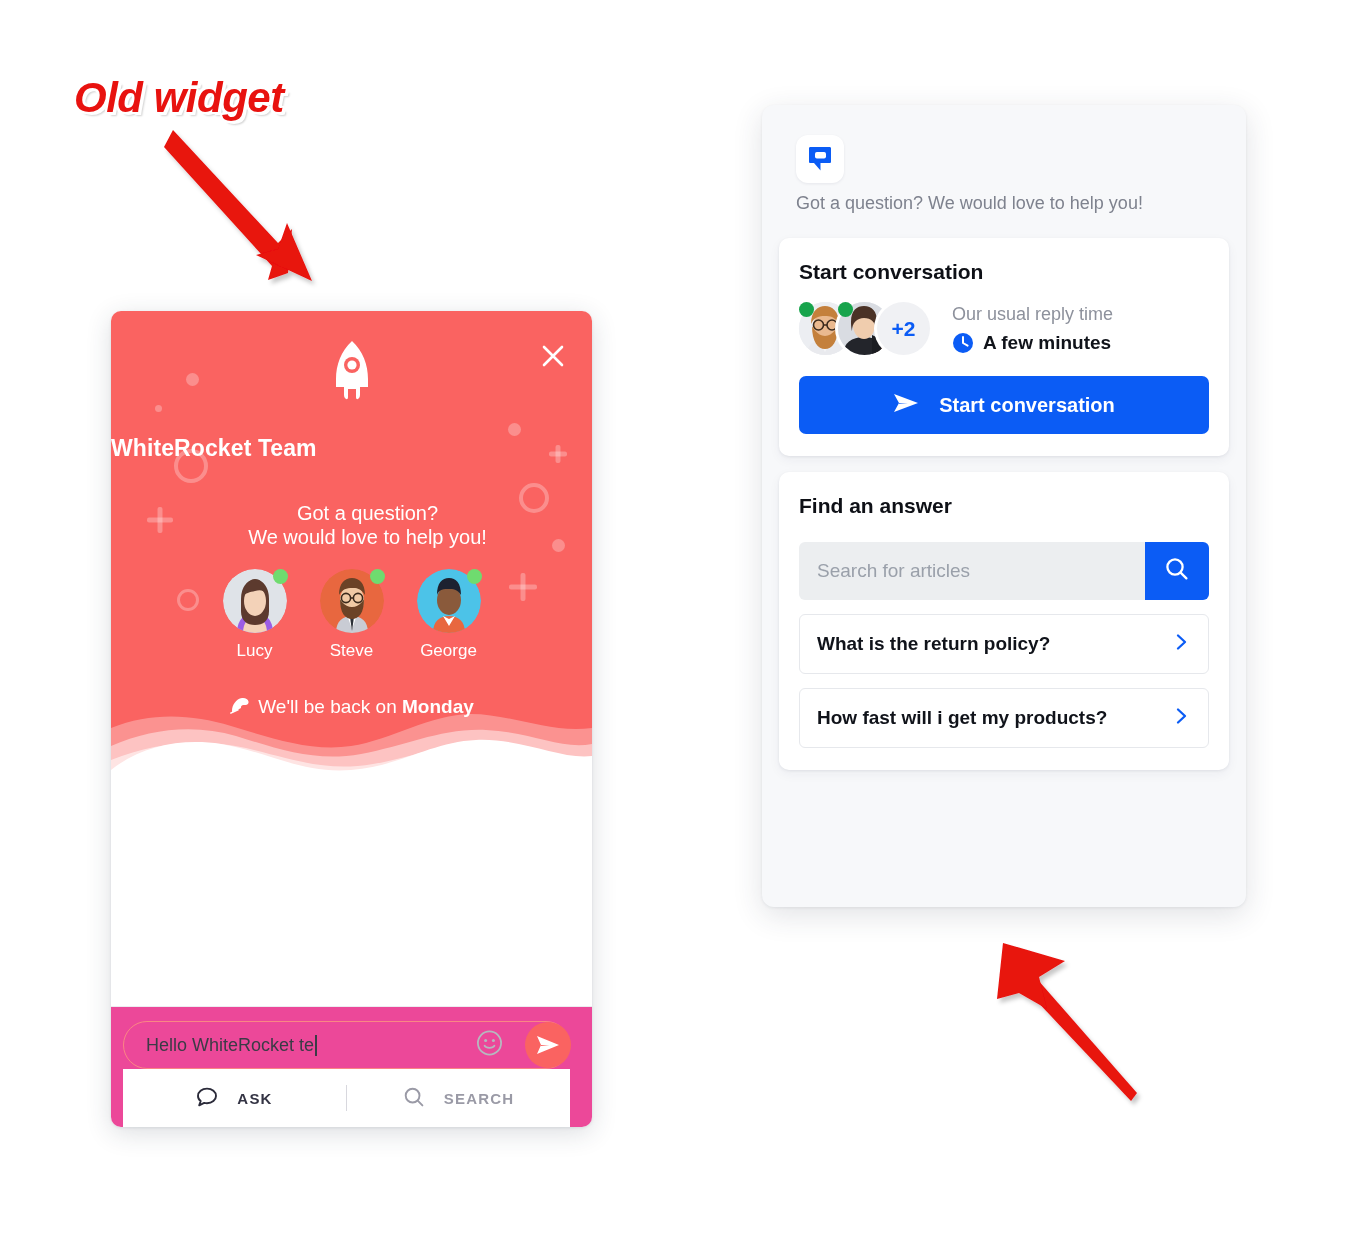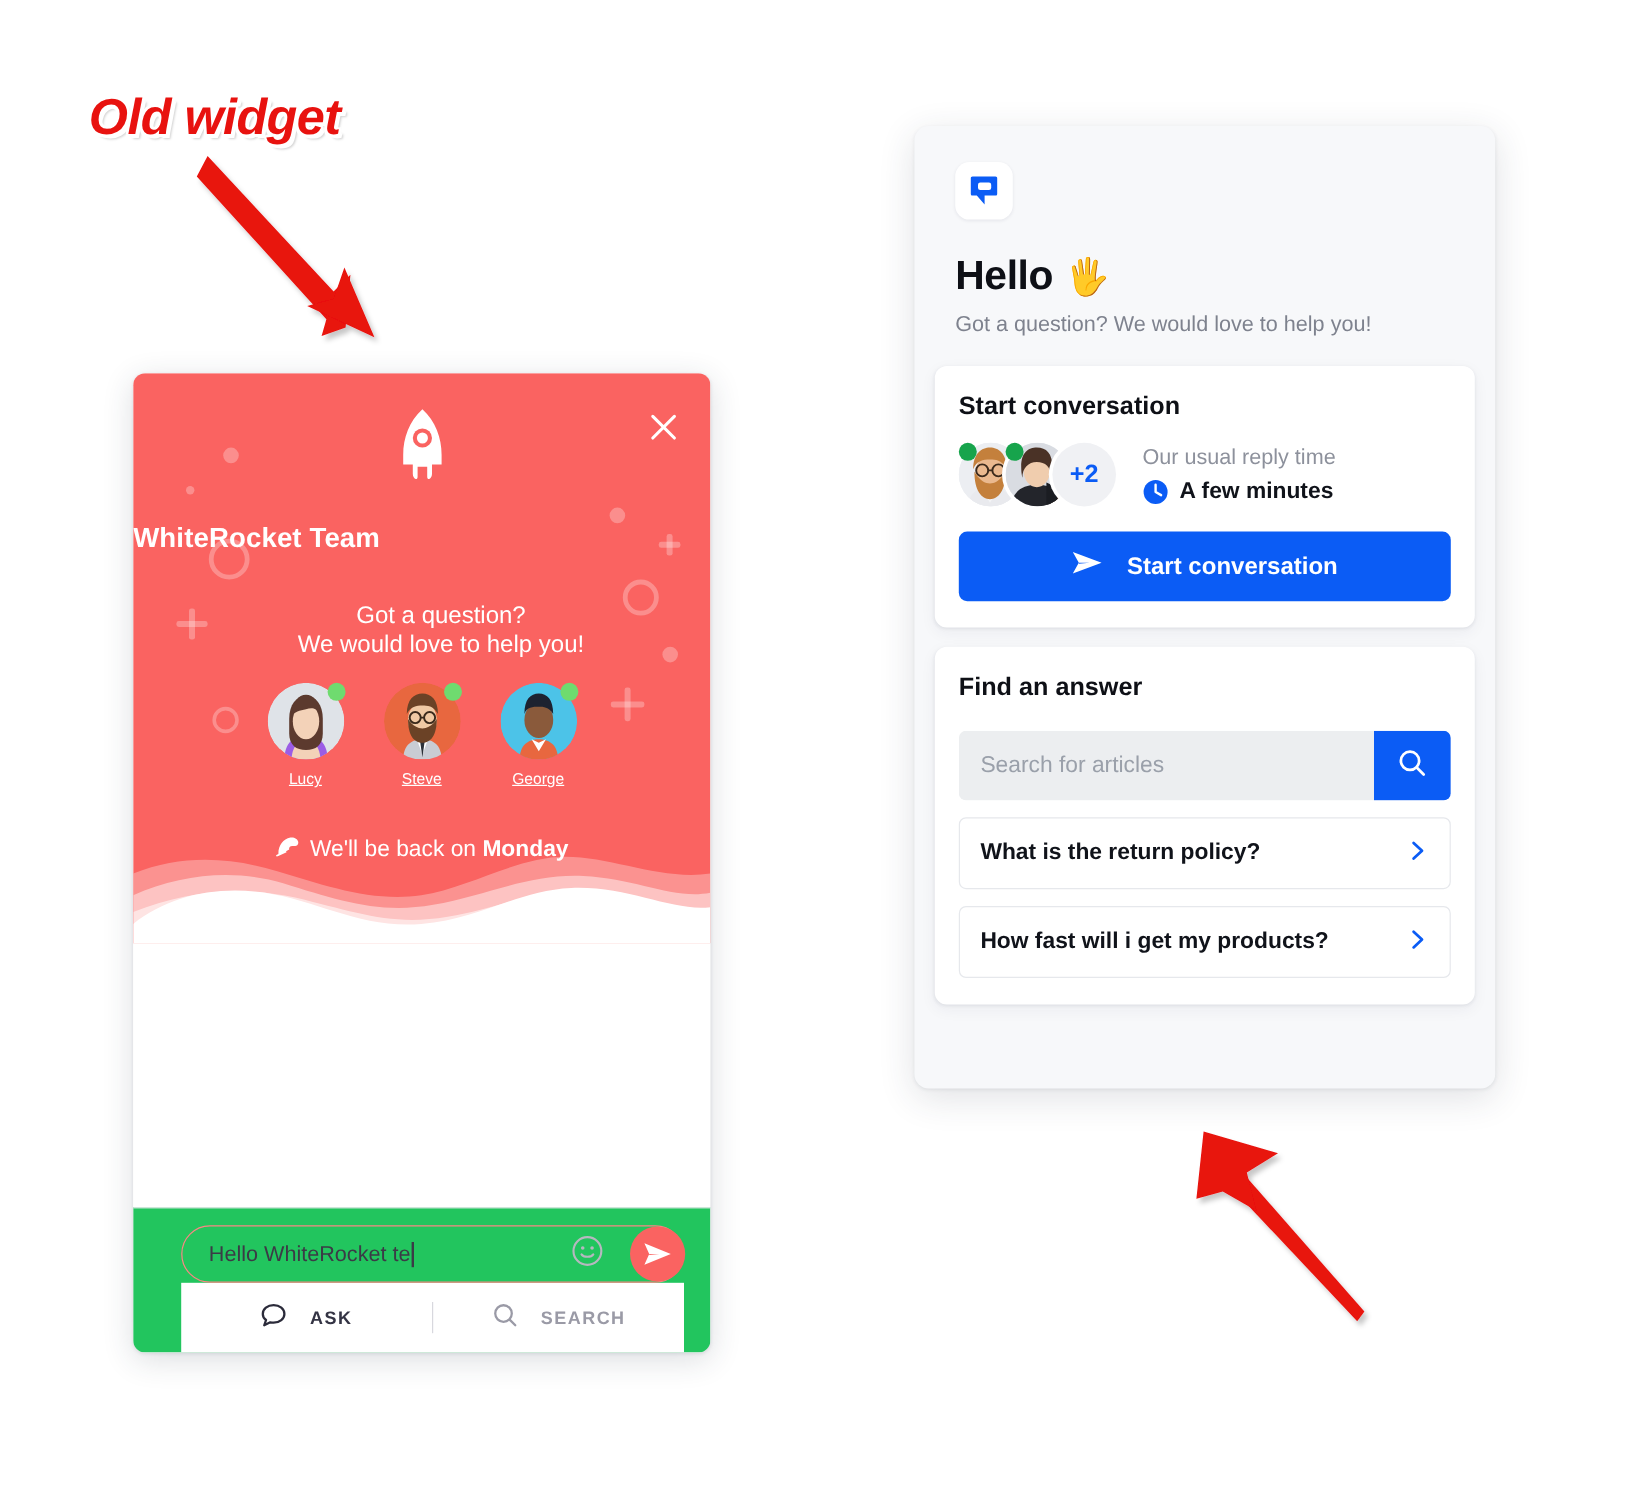--- a/index.html
+++ b/index.html
@@ -83,34 +83,34 @@
   }
   .agent { width: 64px; text-align:center; }
   .agent .av-wrap { position: relative; width:64px; height:64px; margin: 0 auto; }
   .agent .av {
     width:64px; height:64px; border-radius:50%; overflow:hidden; position:relative;
   }
   .agent .online {
     position:absolute; right:-1px; top:0px;
     width:15px; height:15px; border-radius:50%; background:#6fdb6f;
   }
-  .agent .nm { margin-top: 8px; color:#fff; font-size: 13px; text-decoration: underline; }
+  .agent .nm { margin-top: 8px; color:#fff; font-size: 17px; }
   .backon {
     position: absolute; left:0; right:0; top: 384px;
     text-align:center; color:#fff; font-size:19px; z-index:3;
     display:flex; align-items:center; justify-content:center; gap:8px;
   }
   .backon b { font-weight: bold; }
   .waves { position:absolute; left:0; right:0; bottom:-2px; height: 90px; z-index:2; }
 
   .old-body { flex: 1 1 auto; background:#fff; }
   .old-input-area {
     border-top: 1px solid #ececf0;
-    padding: 14px 22px 0 40px;
-    background: #22c55e;
+    padding: 14px 22px 0 12px;
+    background: #ec4899;
   }
   .msg-box {
     position: relative;
     height: 48px;
     border: 1.6px solid #fa8684;
     border-radius: 24px;
     display:flex; align-items:center;
     padding: 0 66px 0 22px;
   }
   .msg-text { font-size: 18px; color: #3b3b46; white-space: nowrap; }
@@ -414,24 +414,20 @@
 
   <div id="new-widget">
     <div class="nw-scroll">
 
       <div class="nw-head">
         <div class="hc-logo-tile">
           <svg width="30" height="30" viewBox="0 0 30 30">
             <path fill="#0b5cf5" d="M5.5 3 L24.5 3 C25.6 3 26 3.6 26 4.6 L26 17.4 C26 18.4 25.6 19 24.5 19 L15.5 19 L15.5 26.5 L9 19 L5.5 19 C4.4 19 4 18.4 4 17.4 L4 4.6 C4 3.6 4.4 3 5.5 3 Z"></path>
             <rect x="10" y="8" width="11" height="6.4" rx="1.9" fill="#ffffff"></rect>
           </svg>
-        </div>
-        <div class="nw-hello">
-          <span>Hello</span>
-          <span class="wave-emoji">🖐</span>
         </div>
         <div class="nw-greet">Got a question? We would love to help you!</div>
       </div>
 
       <div class="nw-card">
         <div class="nw-card-title">Start conversation</div>
 
         <div class="reply-row">
           <div class="av-stack">
             <div class="a">

